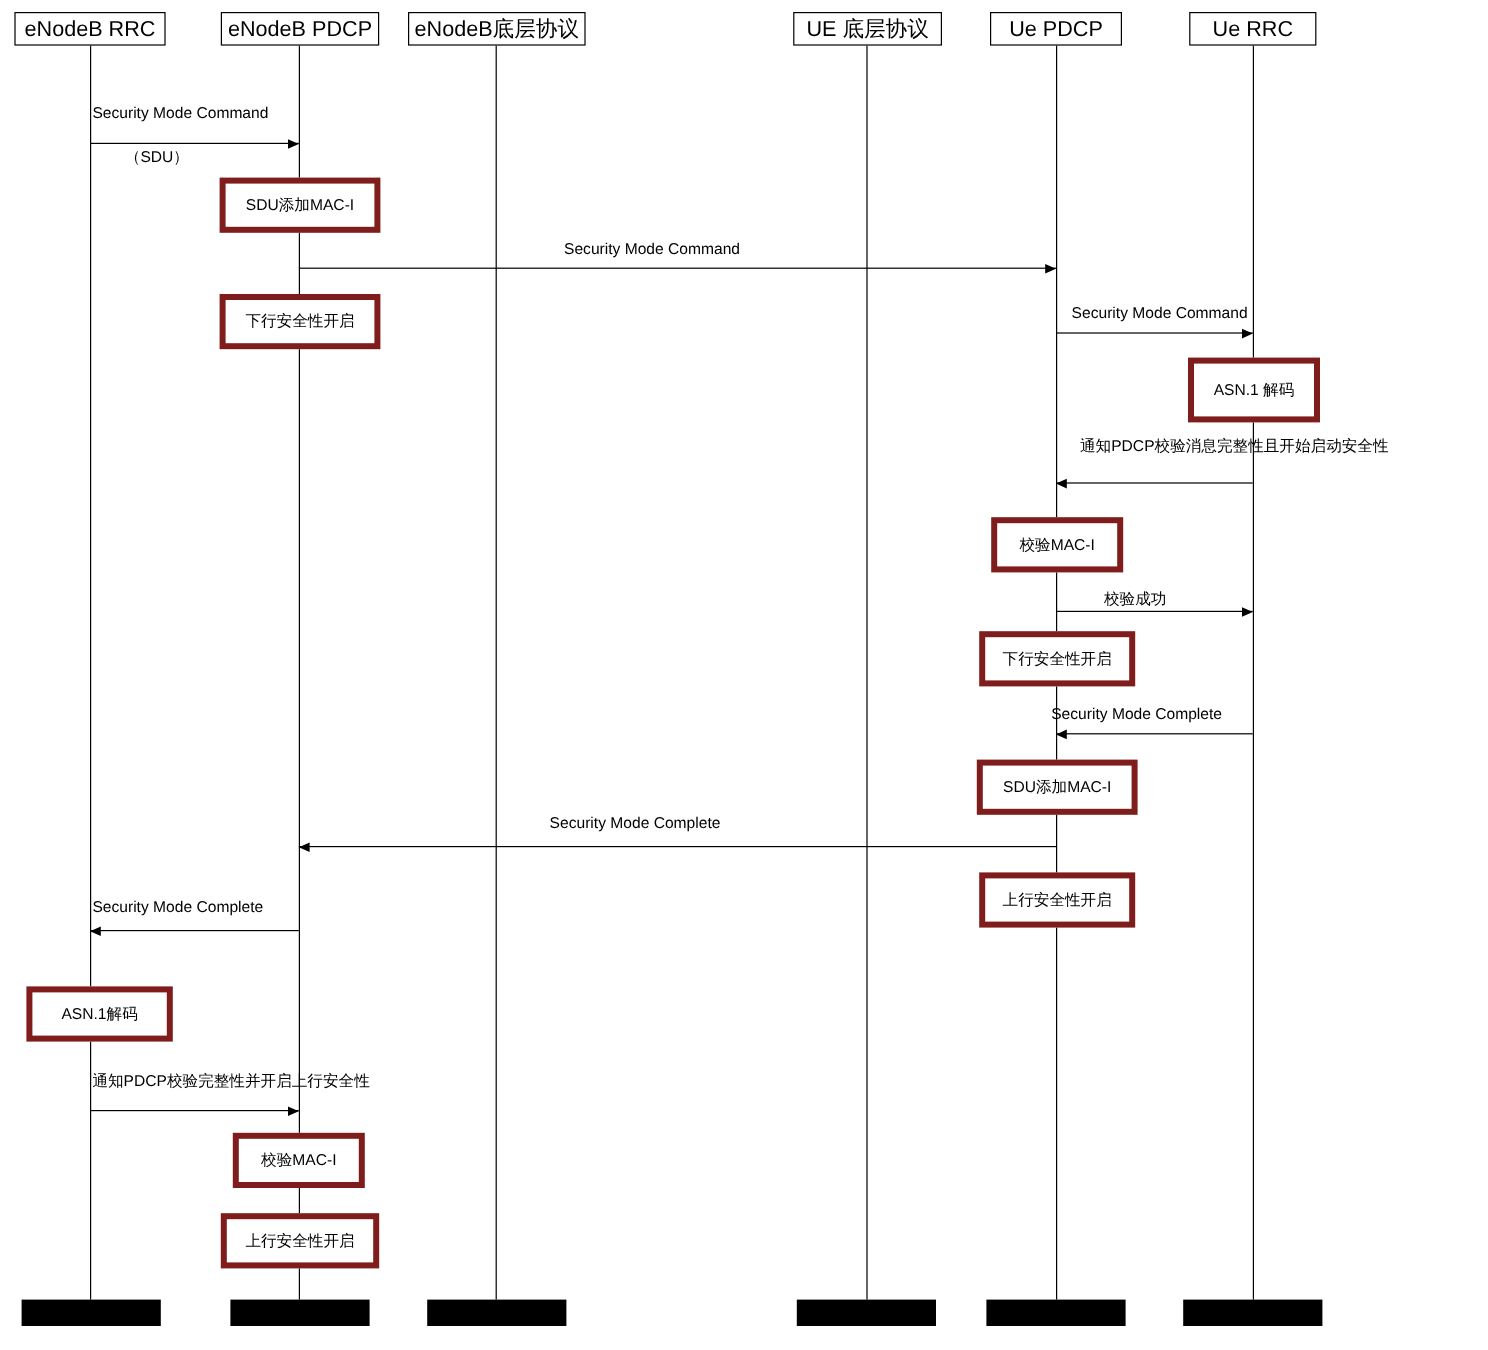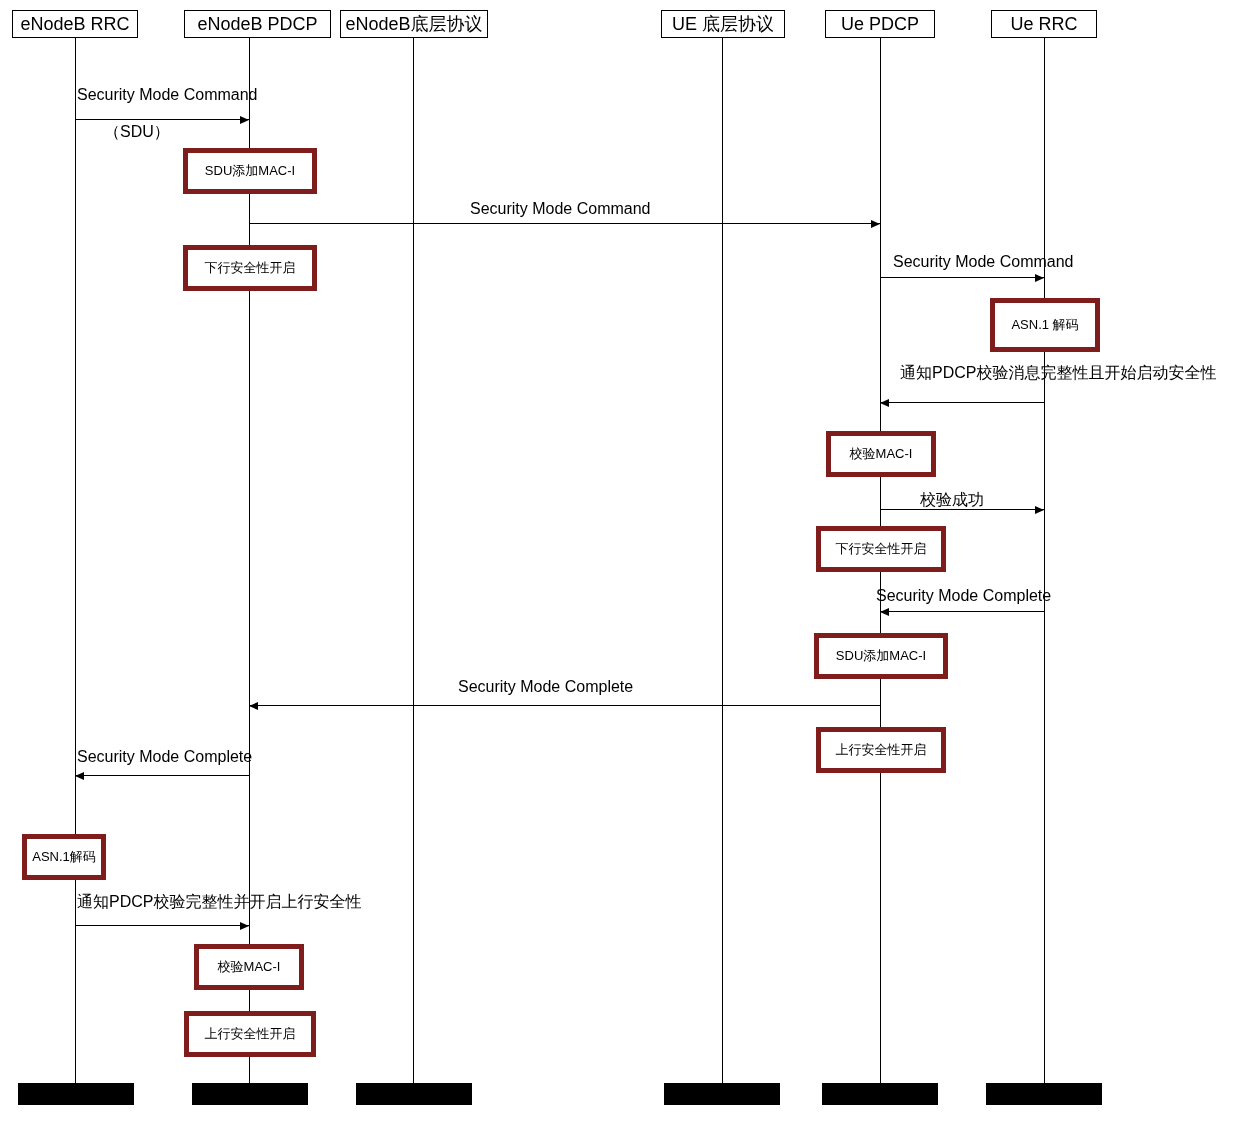--- a/index.html
+++ b/index.html
@@ -71,34 +71,34 @@
     border-bottom: 4px solid transparent;
     border-left: 9px solid #000000;
   }
   .arrow-head.left {
     border-top: 4px solid transparent;
     border-bottom: 4px solid transparent;
     border-right: 9px solid #000000;
   }
   .msg-label {
     position: absolute;
-    font-size: 16px;
+    font-size: 13px;
     white-space: nowrap;
     z-index: 4;
     background: transparent;
   }
 </style>
 </head>
 <body>
 
 <div id="stage">
     <div class="lifeline-head" style="left: 12px; top: 10px; width: 126px; height: 28px;">eNodeB RRC</div>
     <div class="lifeline" style="left: 75px; top: 38px; height: 1045px;"></div>
     <div class="lifeline-foot" style="left: 18px; top: 1083px; width: 116px;"></div>
-    <div class="lifeline-head" style="left: 184px; top: 10px; width: 147px; height: 28px;">eNodeB PDCP</div>
+    <div class="lifeline-head" style="left: 184px; top: 10px; width: 132px; height: 28px;">eNodeB PDCP</div>
     <div class="lifeline" style="left: 249px; top: 38px; height: 1045px;"></div>
     <div class="lifeline-foot" style="left: 192px; top: 1083px; width: 116px;"></div>
     <div class="lifeline-head" style="left: 340px; top: 10px; width: 148px; height: 28px;">eNodeB底层协议</div>
     <div class="lifeline" style="left: 413px; top: 38px; height: 1045px;"></div>
     <div class="lifeline-foot" style="left: 356px; top: 1083px; width: 116px;"></div>
     <div class="lifeline-head" style="left: 661px; top: 10px; width: 124px; height: 28px;">UE 底层协议</div>
     <div class="lifeline" style="left: 722px; top: 38px; height: 1045px;"></div>
     <div class="lifeline-foot" style="left: 664px; top: 1083px; width: 116px;"></div>
     <div class="lifeline-head" style="left: 825px; top: 10px; width: 110px; height: 28px;">Ue PDCP</div>
     <div class="lifeline" style="left: 880px; top: 38px; height: 1045px;"></div>
@@ -134,16 +134,16 @@
     <div class="arrow-line" style="left: 75px; top: 925px; width: 174px;"></div>
     <div class="arrow-head right" style="top: 921.5px; left: 240px;"></div>
     <div class="msg-label" style="left: 77px; top: 892px;">通知PDCP校验完整性并开启上行安全性</div>
     <div class="act-box" style="left: 183px; top: 148px; width: 134px; height: 46px;">SDU添加MAC-I</div>
     <div class="act-box" style="left: 183px; top: 245px; width: 134px; height: 46px;">下行安全性开启</div>
     <div class="act-box" style="left: 990px; top: 298px; width: 110px; height: 54px;">ASN.1 解码</div>
     <div class="act-box" style="left: 826px; top: 431px; width: 110px; height: 46px;">校验MAC-I</div>
     <div class="act-box" style="left: 816px; top: 526px; width: 130px; height: 46px;">下行安全性开启</div>
     <div class="act-box" style="left: 814px; top: 633px; width: 134px; height: 46px;">SDU添加MAC-I</div>
     <div class="act-box" style="left: 816px; top: 727px; width: 130px; height: 46px;">上行安全性开启</div>
-    <div class="act-box" style="left: 22px; top: 822px; width: 84px; height: 46px; margin-top: 12px;">ASN.1解码</div>
+    <div class="act-box" style="left: 22px; top: 822px; width: 122px; height: 46px;">ASN.1解码</div>
     <div class="act-box" style="left: 194px; top: 944px; width: 110px; height: 46px;">校验MAC-I</div>
     <div class="act-box" style="left: 184px; top: 1011px; width: 132px; height: 46px;">上行安全性开启</div>
   </div>
 
 </body></html>

